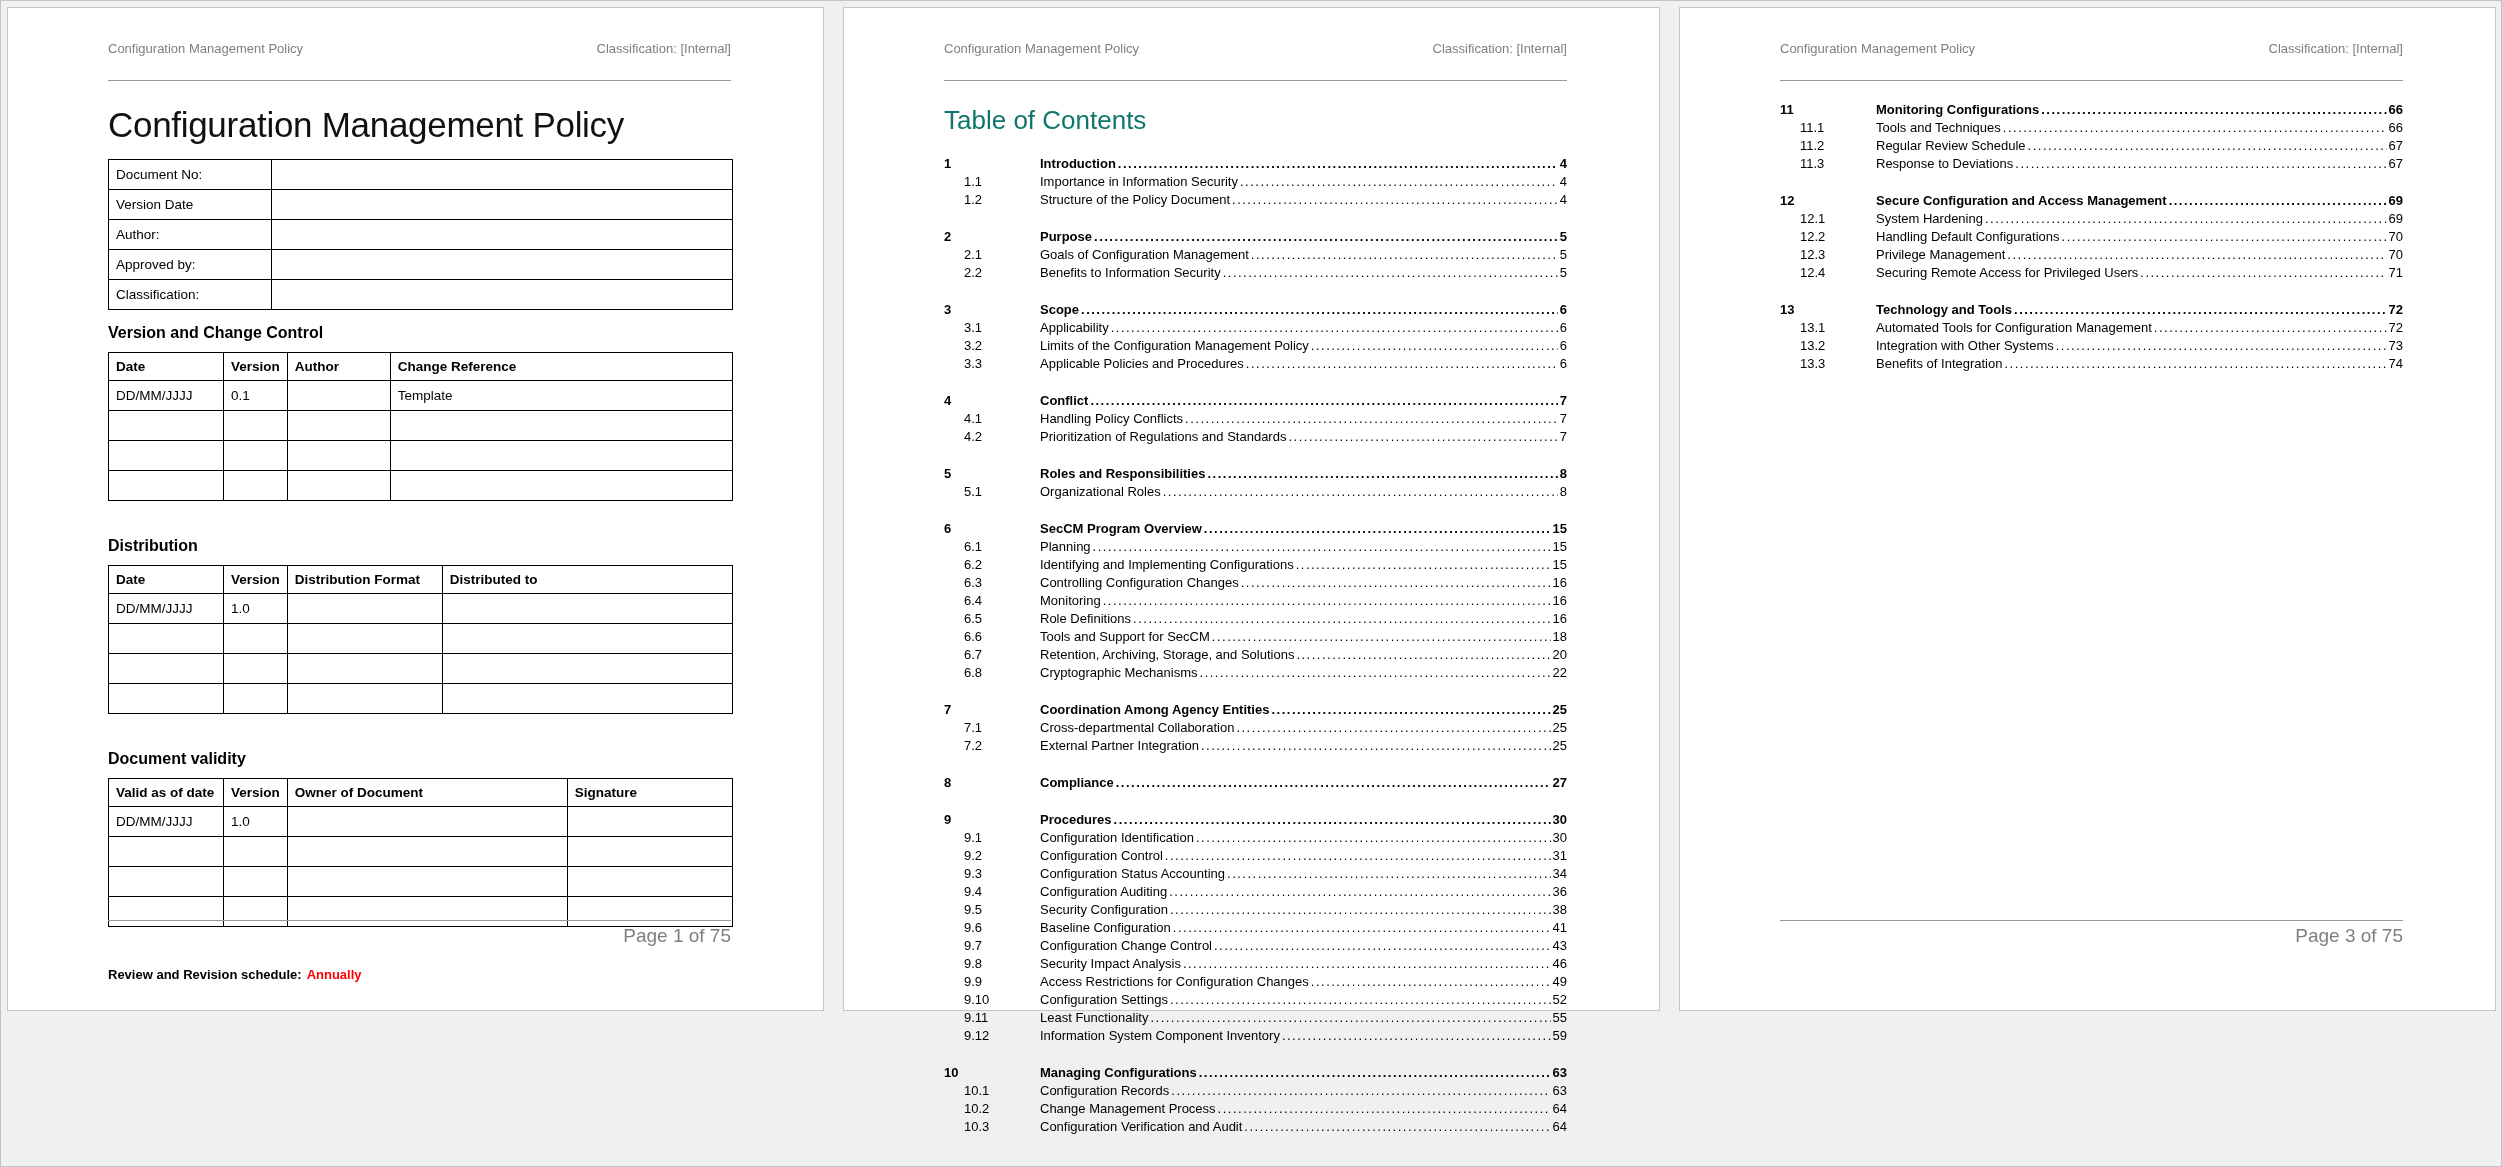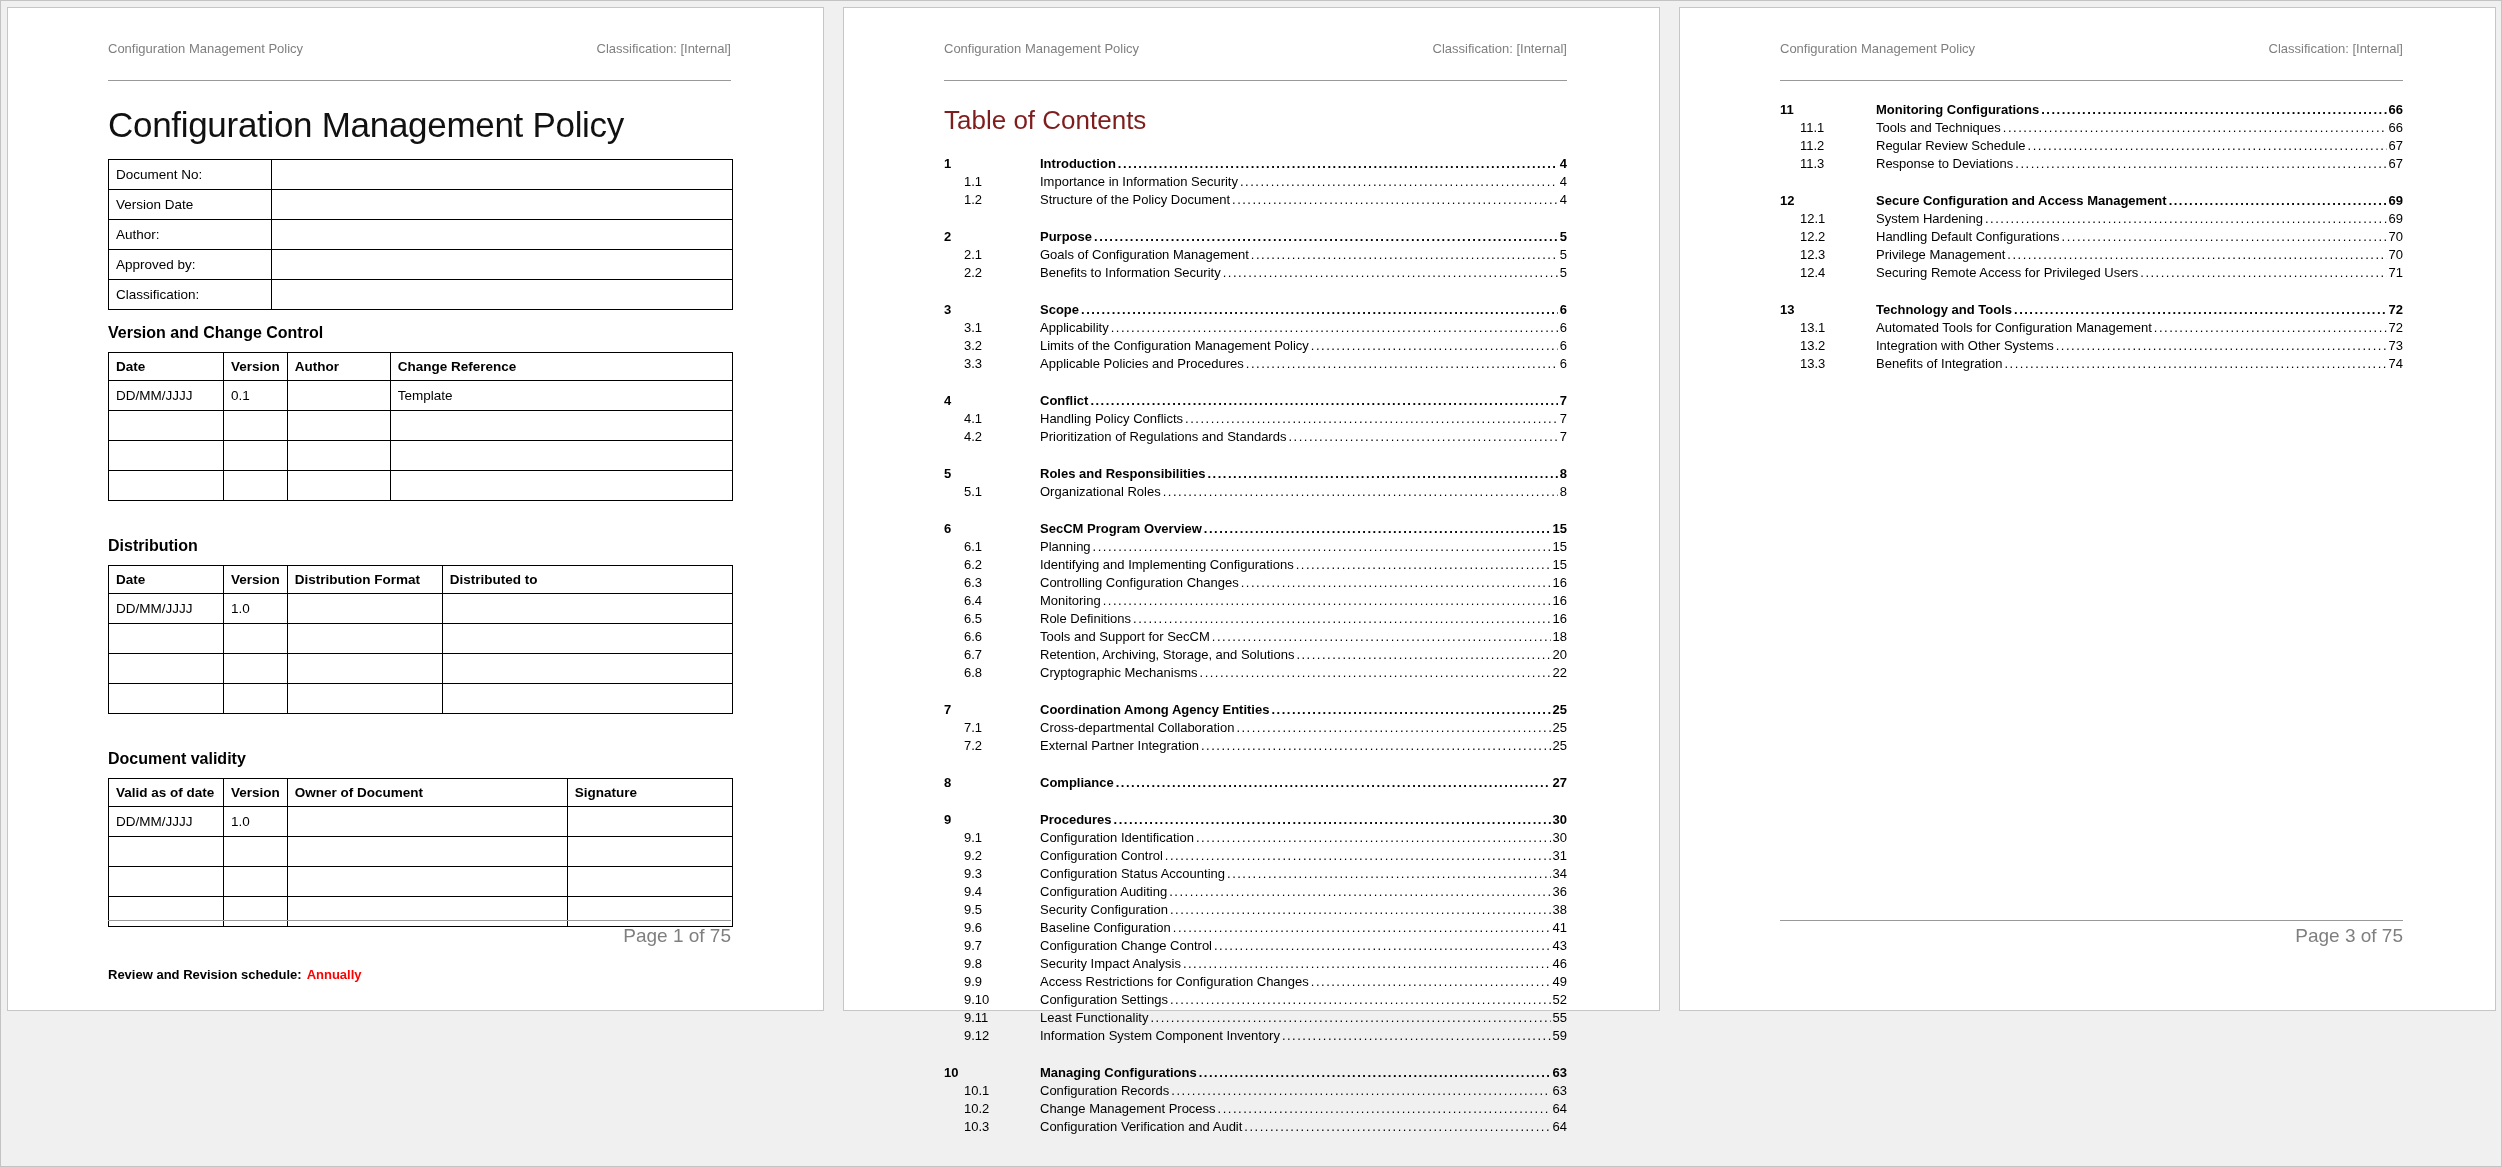--- a/index.html
+++ b/index.html
@@ -77,21 +77,21 @@
     margin:14px 0 10px 0;
   }
   h2.sec.mt-lg { margin-top:36px; }
   p.review { margin-top:40px; font-size:13px; font-weight:bold; }
   p.review .red { color:#ff0000; margin-left:5px; }
   
   h1.toc-heading {
     margin:24px 0 4px 0;
     font-size:26px;
     font-weight:normal;
-    color:#7f1d1d;
+    color:#0f766e;
   }
   .toc { font-size:13px; }
   .toc.toc-cont { margin-top:20px; }
   .toc-row {
     display:flex;
     align-items:baseline;
     line-height:18px;
   }
   .toc-row.lvl1 { font-weight:bold; margin-top:19px; }
   .toc-num { flex:0 0 96px; }

